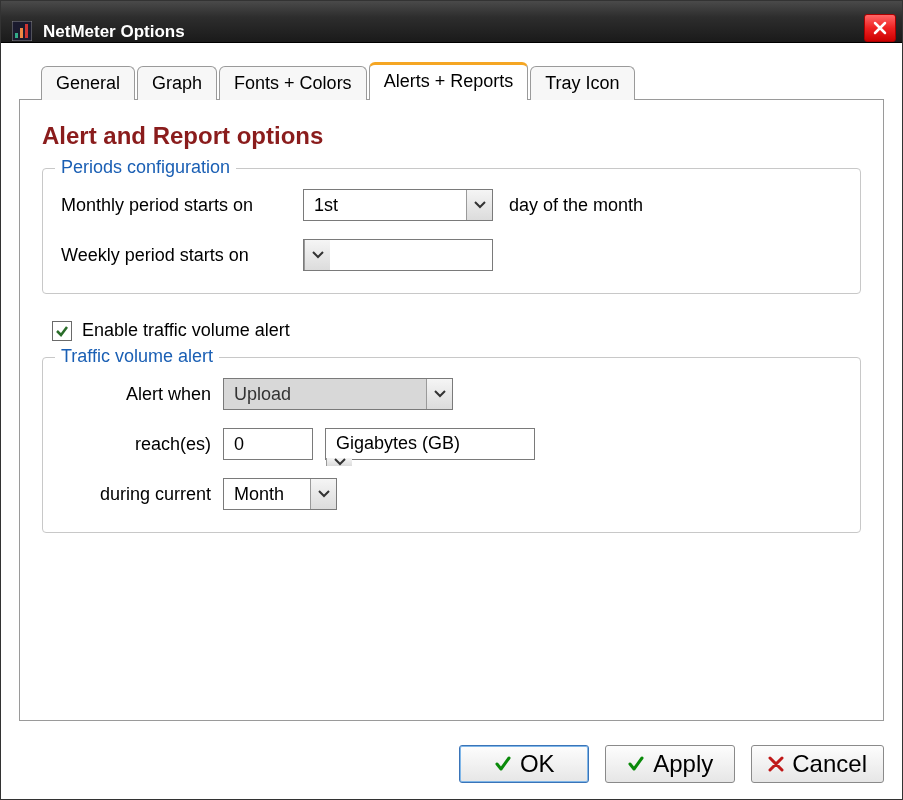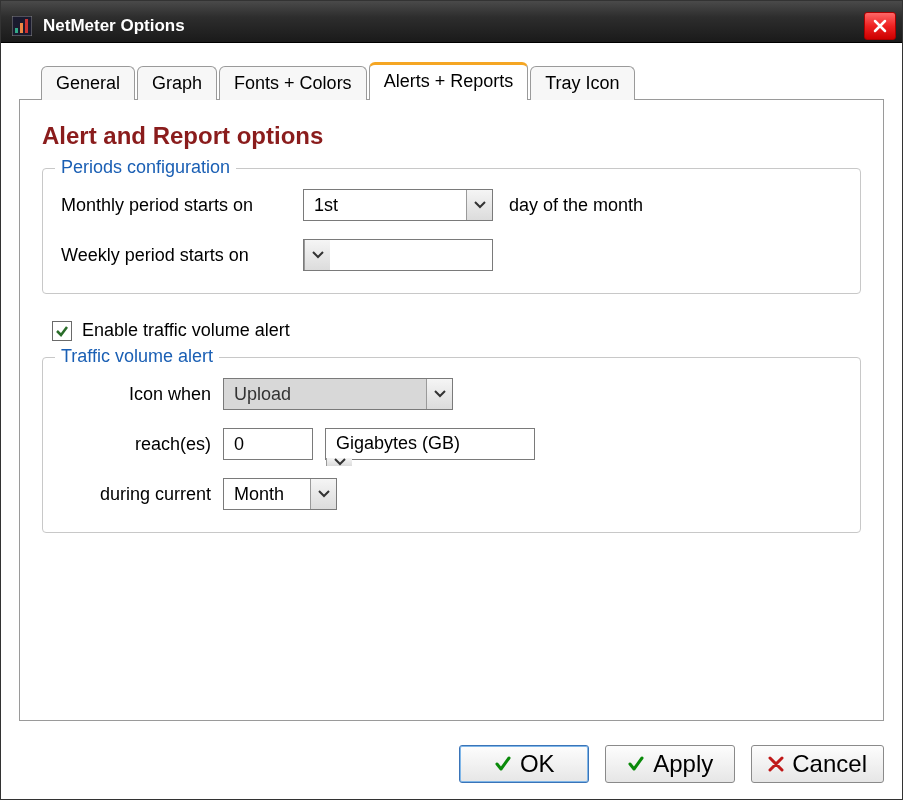--- a/index.html
+++ b/index.html
@@ -18,21 +18,21 @@
   height: 800px;
   background: #fff;
   border: 1px solid #333;
   display: flex;
   flex-direction: column;
 }
 .titlebar {
   background: linear-gradient(to bottom, #4a4a4a 0%, #2d2d2d 40%, #1a1a1a 100%);
   height: 42px;
   display: flex;
-  align-items: center;
+  align-items: flex-end;
   padding: 8px 6px 0 10px;
   border-bottom: 1px solid #000;
 }
 .titlebar-icon {
   width: 22px;
   height: 22px;
   margin-right: 10px;
   display: flex;
   align-items: center;
   justify-content: center;
@@ -293,21 +293,21 @@
             <path d="M2 7 L6 11 L12 3" fill="none" stroke="#2a6d2a" stroke-width="2.5"></path>
           </svg>
         </span>
         <span class="label">Enable traffic volume alert</span>
       </div>
 
       <div class="groupbox">
         <div class="groupbox-legend">Traffic volume alert</div>
 
         <div class="row">
-          <span class="label label-right">Icon when</span>
+          <span class="label label-right">Alert when</span>
           <div class="combo disabled" style="width:230px;">
             <span class="combo-text" style="flex:1;">Upload</span>
             <span class="combo-btn">
               <svg width="12" height="8" viewBox="0 0 12 8">
                   <path d="M1 1 L6 6 L11 1" fill="none" stroke="#333" stroke-width="2"></path>
                 </svg>
             </span>
           </div>
         </div>
 

